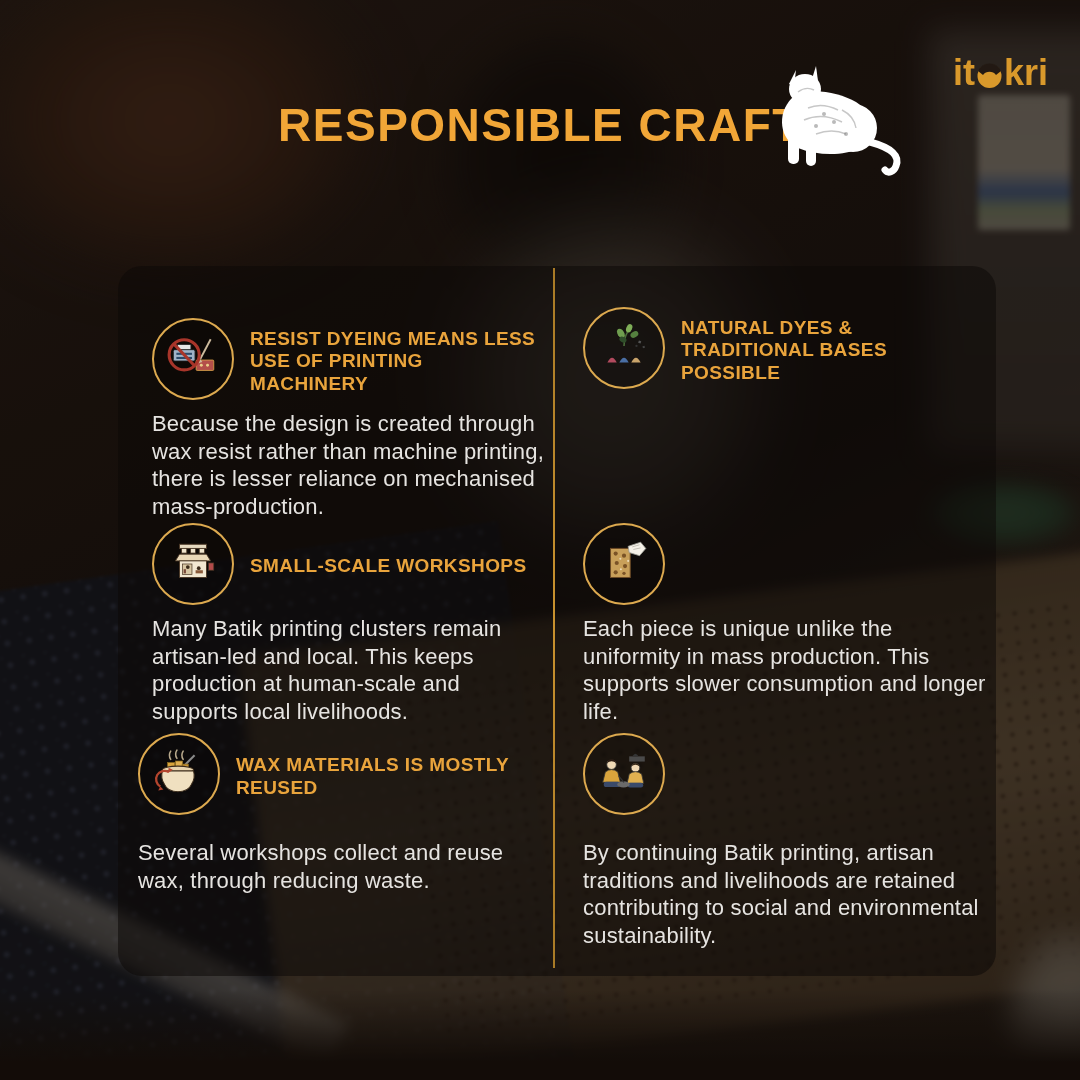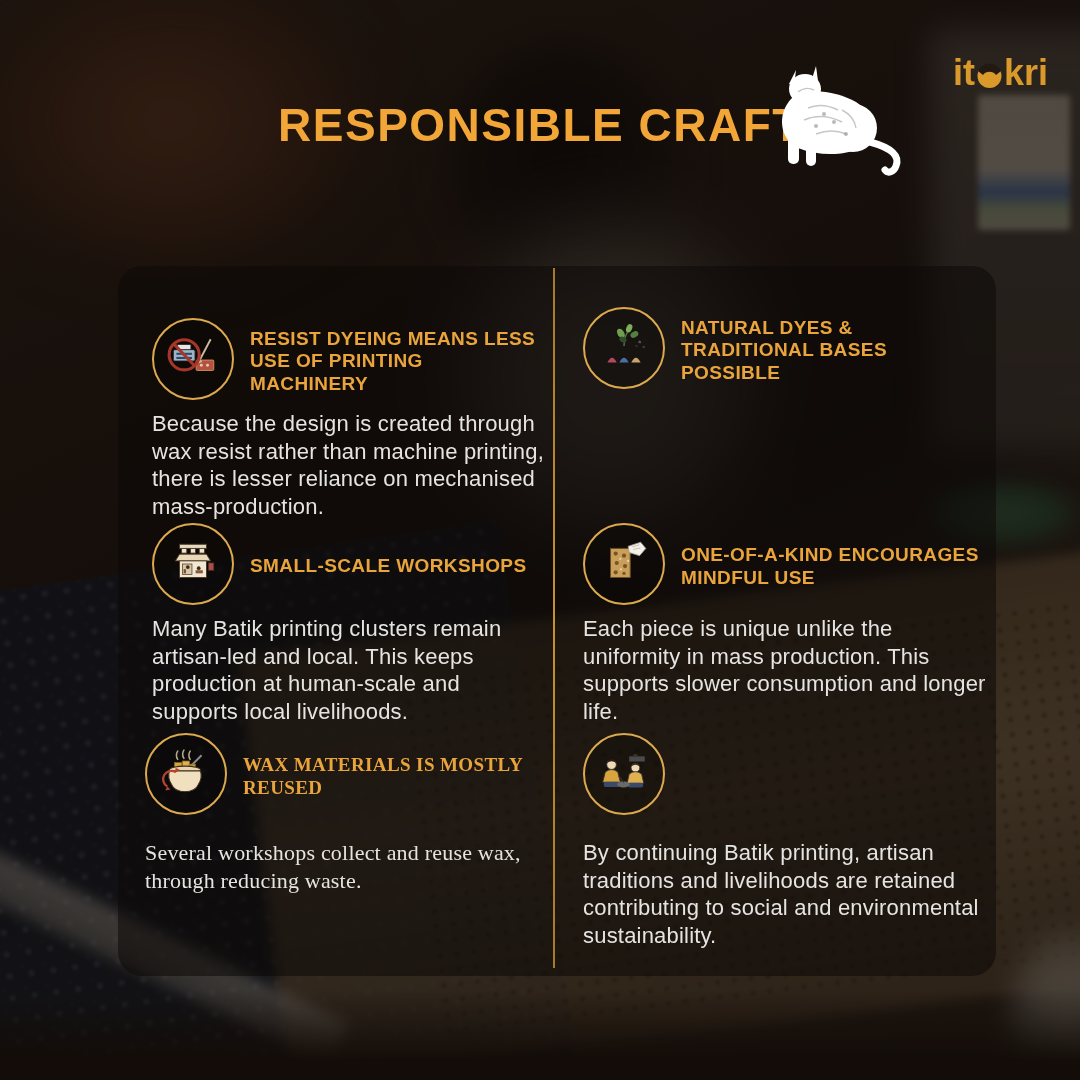--- a/index.html
+++ b/index.html
@@ -64,21 +64,21 @@
      display:flex;align-items:center;justify-content:center;background:rgba(0,0,0,.18);}
   .icon-circle svg{width:54px;height:54px;display:block;}
   .card h3{margin:0 0 0 16px;padding-top:5px;color:#e9a43c;font-size:19px;font-weight:700;
      line-height:1.18;letter-spacing:.4px;text-transform:uppercase;}
   .card p{margin:10px 0 0 0;color:#e6e4e1;font-size:22px;line-height:1.26;letter-spacing:.2px;font-weight:400;}
   .card.row3 p{margin-top:24px;}
   #card1{left:152px;top:318px;width:392px;}
   #card2{left:583px;top:307px;width:407px;}
   #card3{left:152px;top:523px;width:392px;}
   #card4{left:583px;top:523px;width:407px;}
-  #card5{left:145px;top:733px;width:392px;font-family:Liberation Serif, serif;}
+  #card5{left:138px;top:733px;width:392px;}
   #card6{left:583px;top:733px;width:407px;}
   #card6 h3{max-width:240px;}
 </style>
 </head>
 <body>
 
 <div id="stage">
 
   <div class="bg bg-fabricroll"></div>
   <div class="bg bg-hair"></div>
@@ -217,21 +217,20 @@
           </g>
           <g fill="#ead9b8">
               <circle cx="22.5" cy="21" r="1"></circle>
               <circle cx="23" cy="31" r="1"></circle>
               <circle cx="30" cy="23" r="1"></circle>
             </g>
           <path d="M30 9 L42 5 L47 11 L41 18 L31 15 Z" fill="#f5f1e8" stroke="#9a9a92" stroke-width="0.8"></path>
           <path d="M34 9.5 l7 -2 M35 12 l7 -1.5" stroke="#b8b4aa" stroke-width="0.8" fill="none"></path>
         </svg>
       </div>
-      <h3>ONE-OF-A-KIND ENCOURAGES MINDFUL USE</h3>
     </div>
     <p>Each piece is unique unlike the uniformity in mass production. This supports slower consumption and longer life.</p>
   </div>
 
   <div class="card row3" id="card5">
     <div class="card-head">
       <div class="icon-circle">
         <svg viewBox="0 0 52 52">
           <g stroke="#b8a98c" stroke-width="1.5" fill="none" stroke-linecap="round">
             <path d="M18 4 q-2.5 4 0 8"></path>

